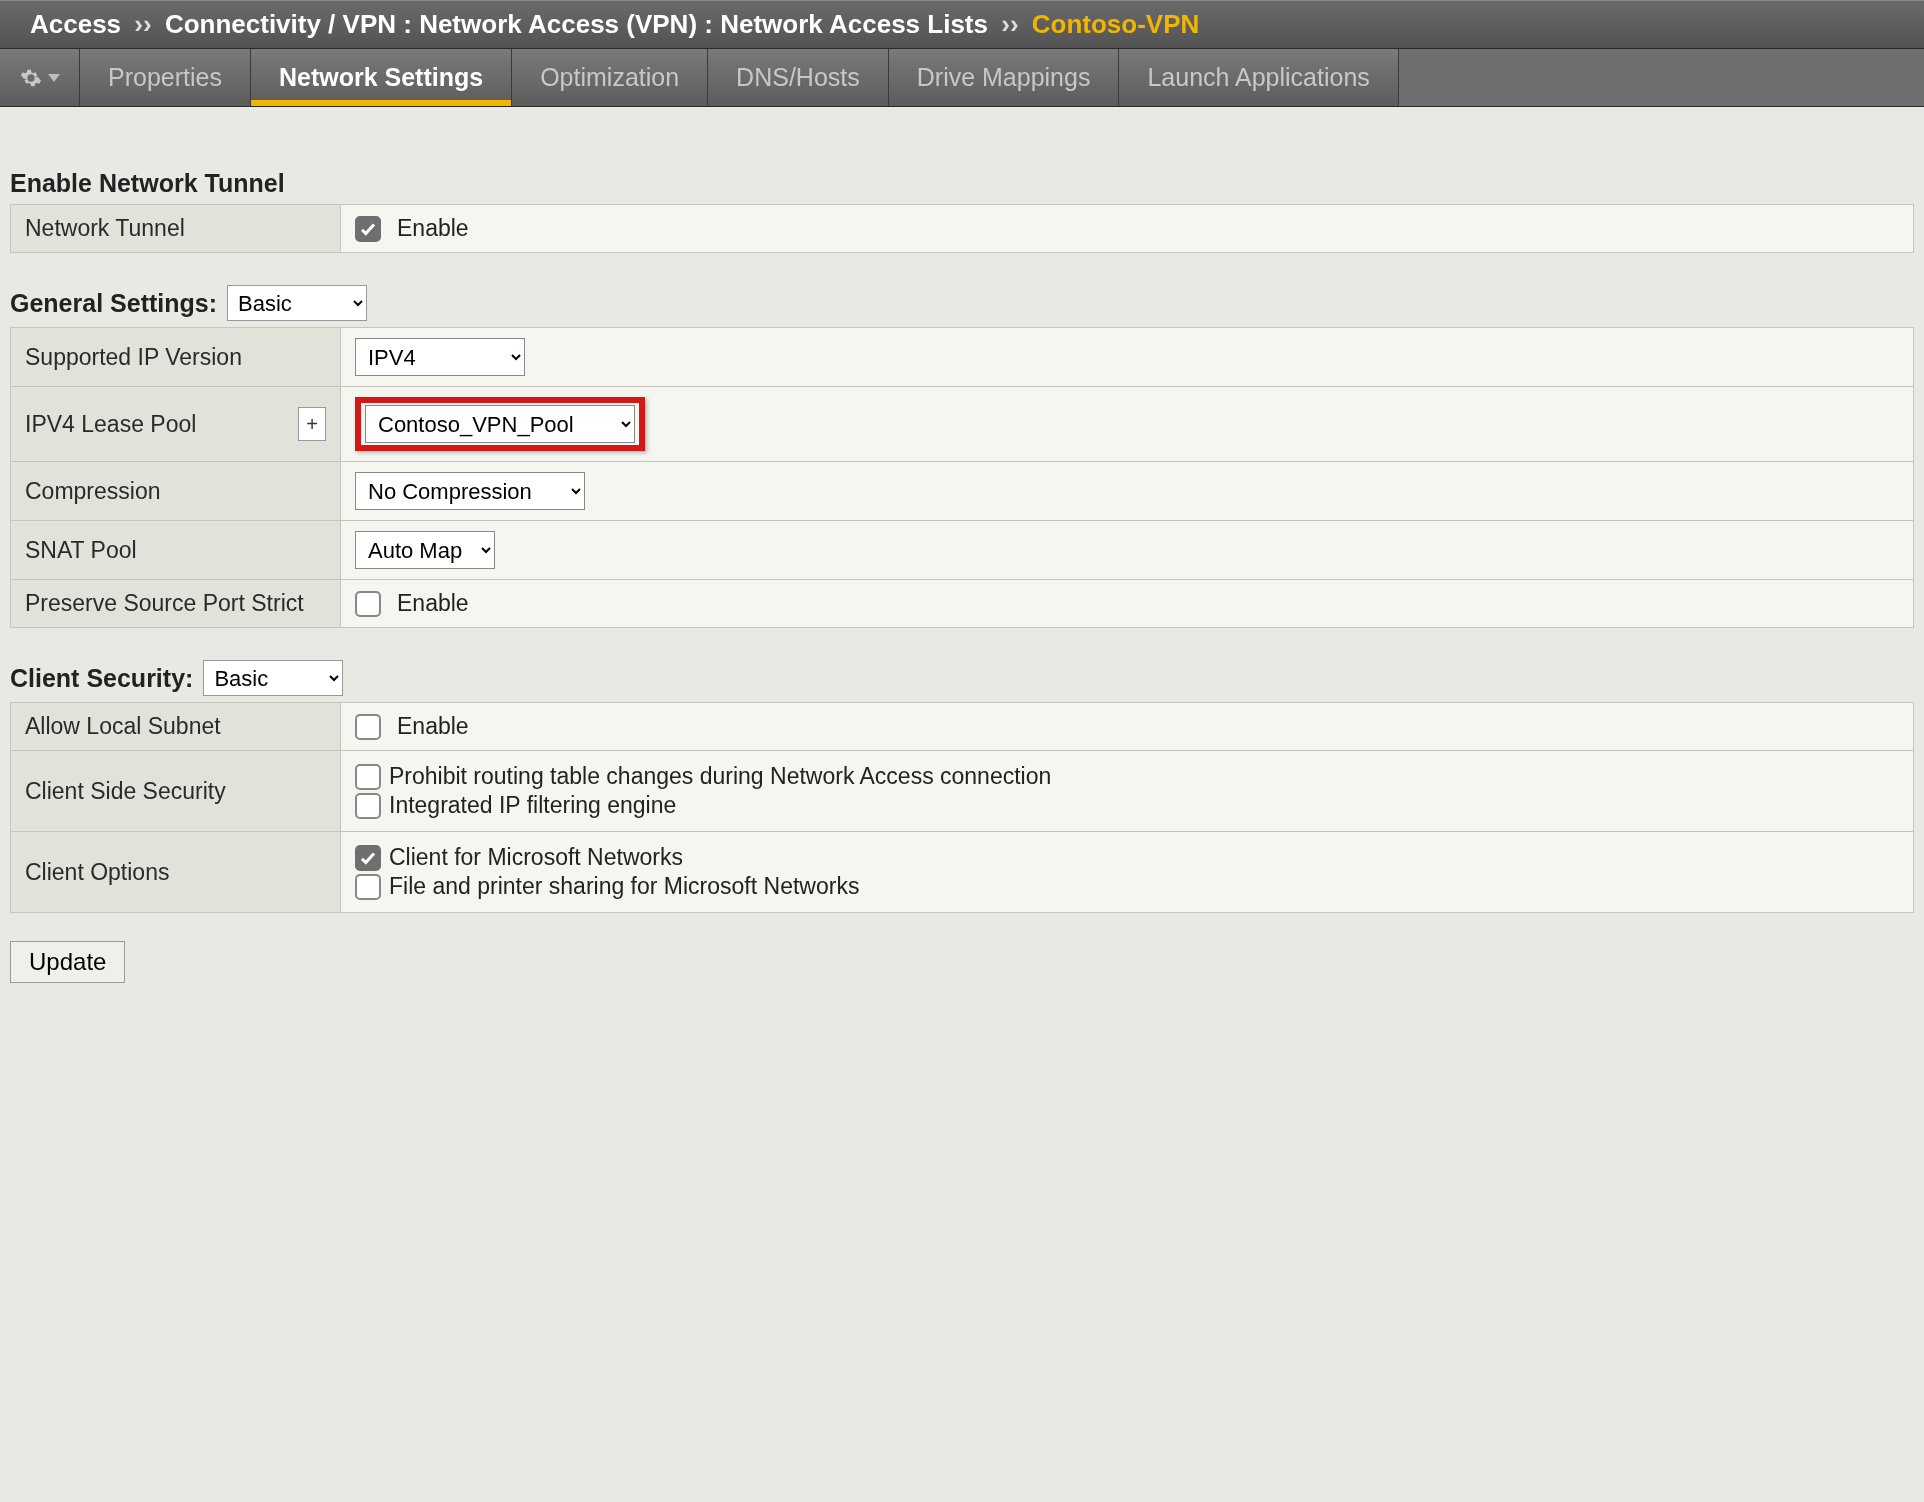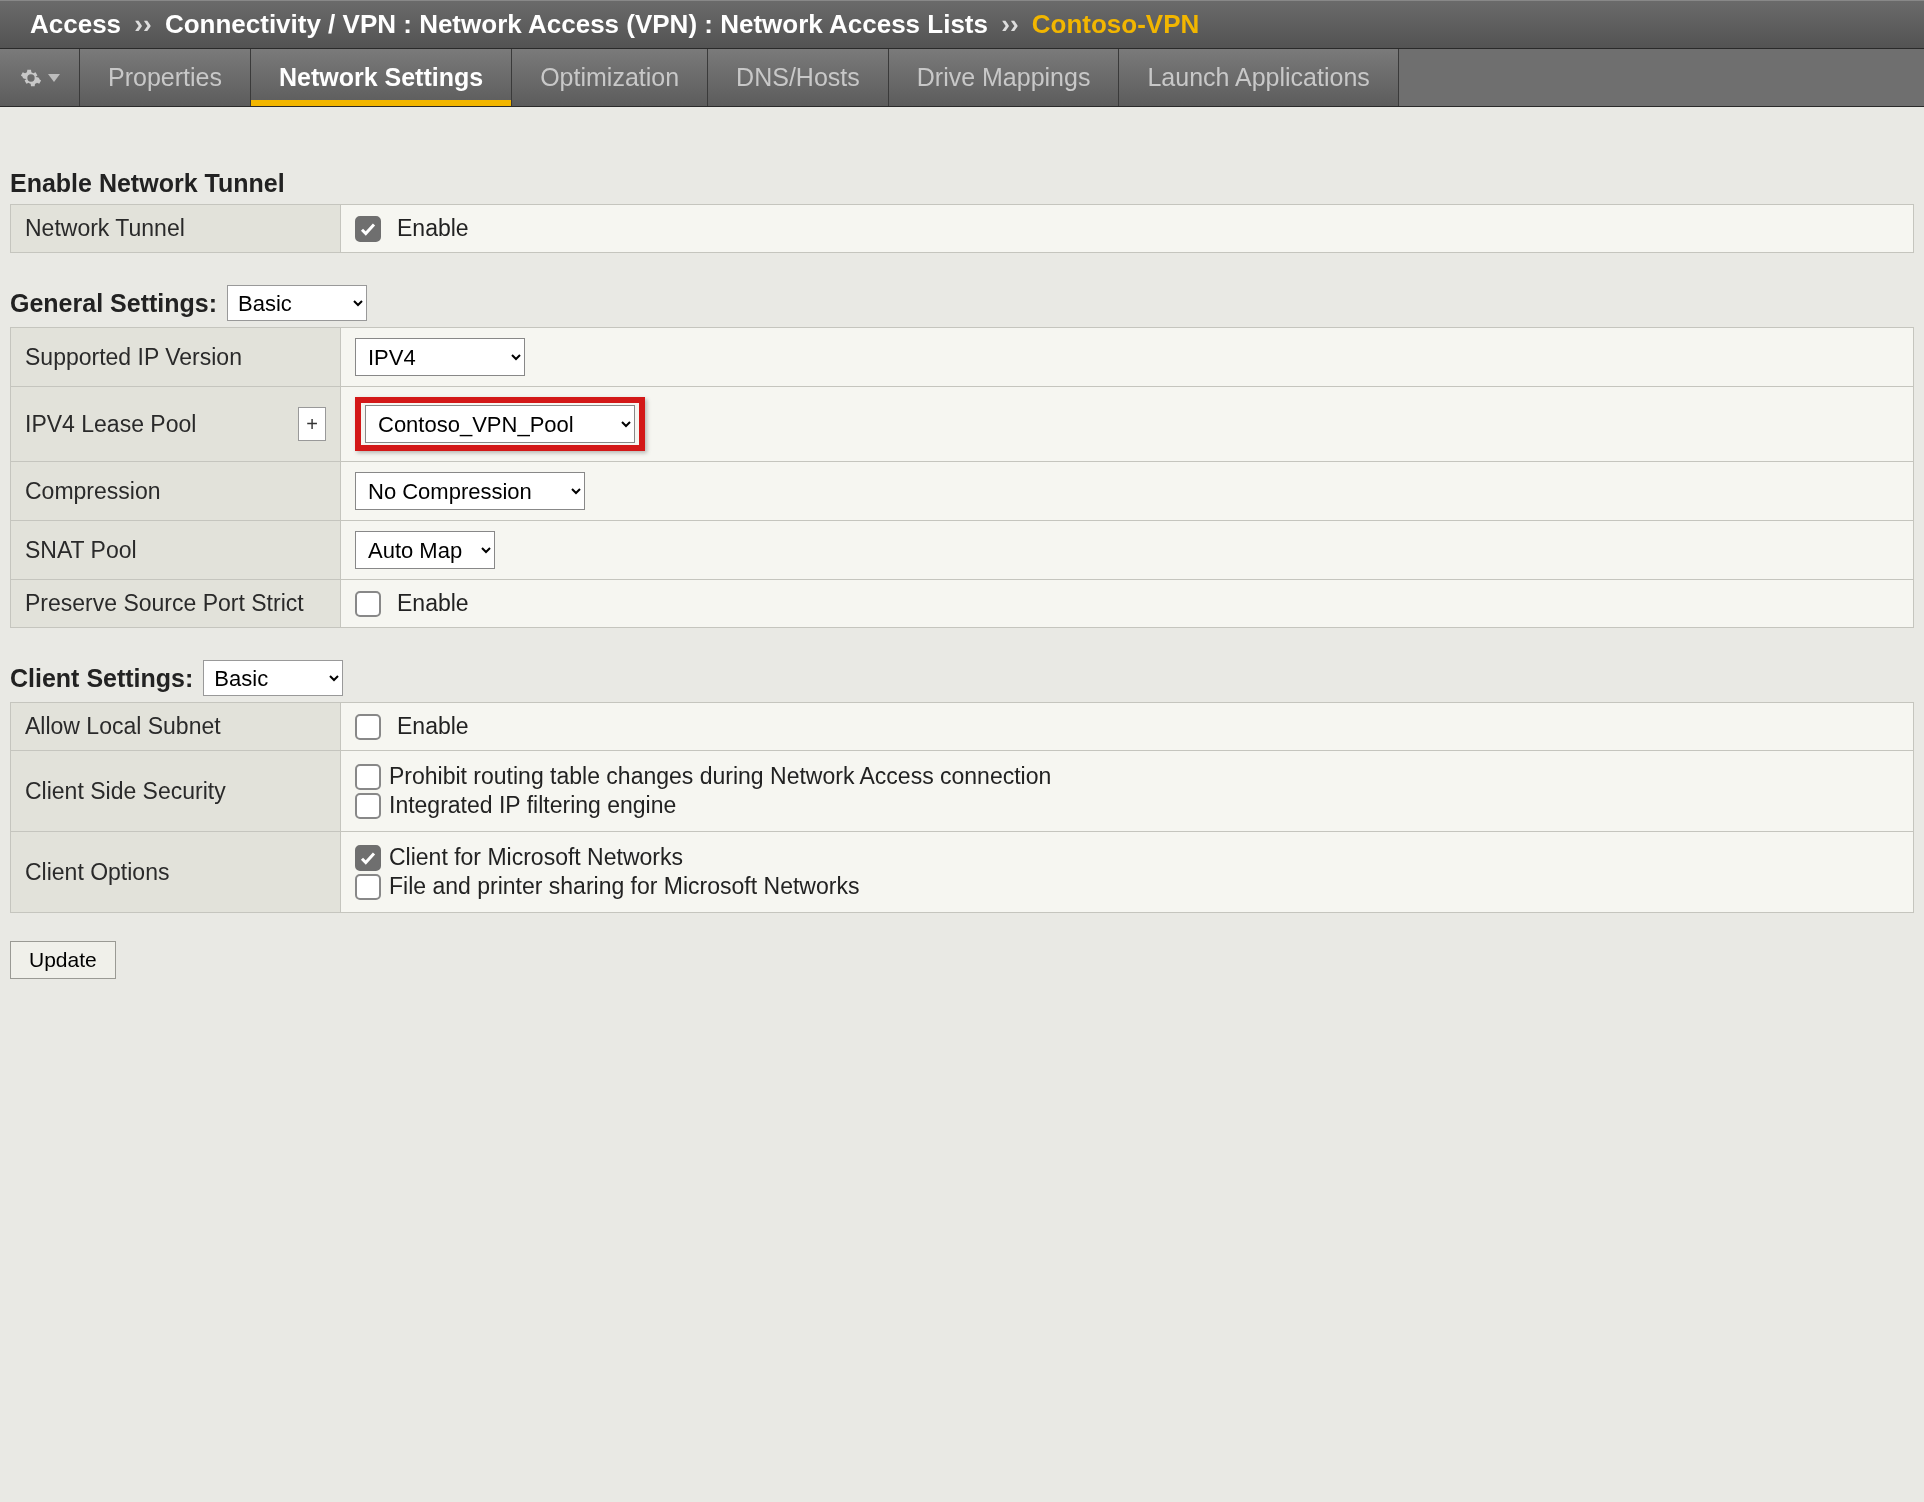--- a/index.html
+++ b/index.html
@@ -168,21 +168,21 @@
   }
   .highlight-box {
     border: 6px solid #d31818;
     padding: 2px 4px;
     box-shadow: 2px 2px 4px rgba(0,0,0,0.25);
     display: inline-flex;
     align-items: center;
   }
   .update-btn {
     margin-top: 28px;
-    font-size: 21px;
+    font-size: 24px;
     padding: 6px 18px;
     background: #f0f0ea;
     border: 1px solid #9a9a94;
     cursor: pointer;
   }
   .opt-row { display: flex; align-items: center; margin: 2px 0; }
 </style>
 </head>
 <body>
 
@@ -300,21 +300,21 @@
           <span class="chk"></span>
           <span class="ctrl-label">Enable</span>
         </div>
       </td>
     </tr>
   </tbody>
     </table>
 
   
   <div class="section-head">
-    <span>Client Settings:</span>
+    <span>Client Security:</span>
     <select class="mini">
       <option>Basic</option>
     </select>
   </div>
   <table class="settings">
     <tbody>
     <tr>
       <td class="label-cell">Allow Local Subnet</td>
       <td class="value-cell">
         <div class="inline-controls">

